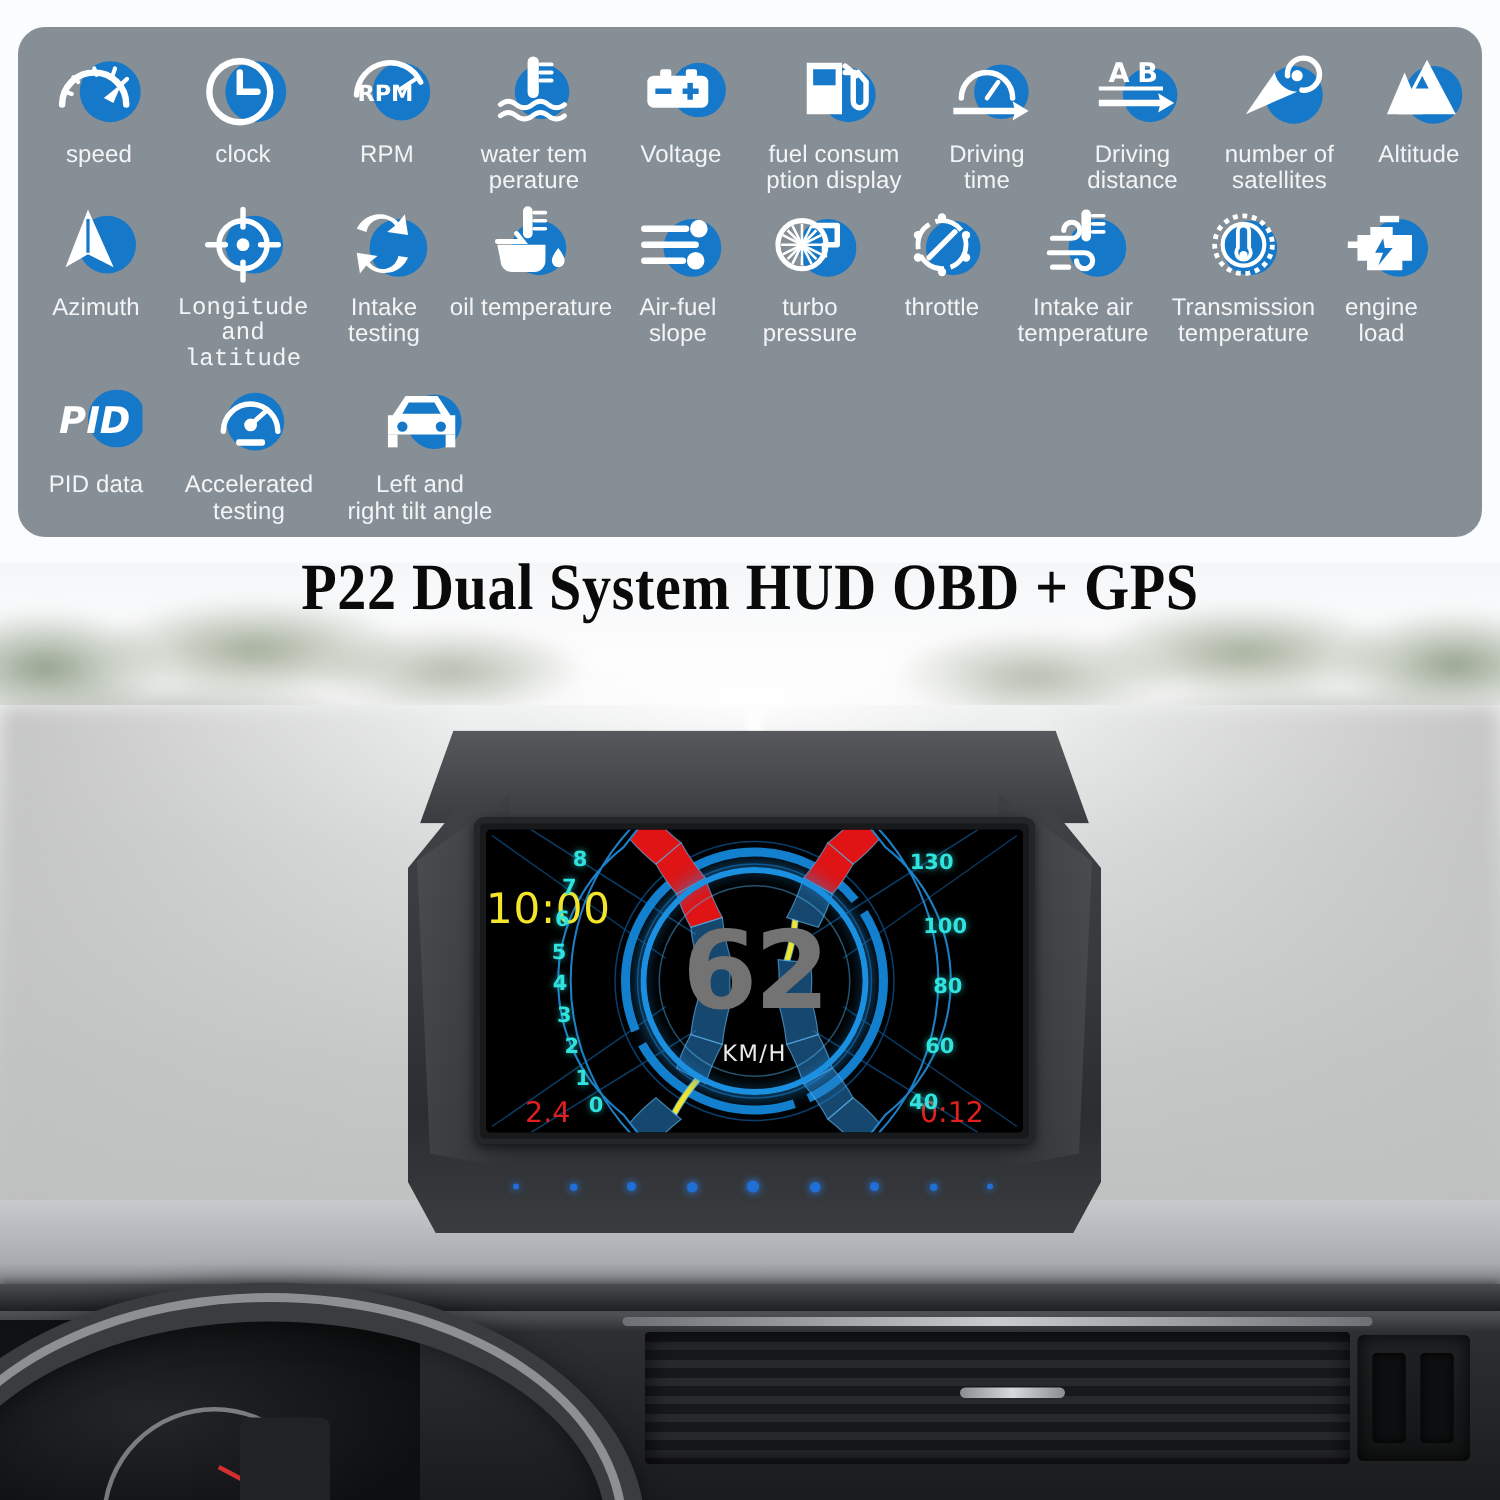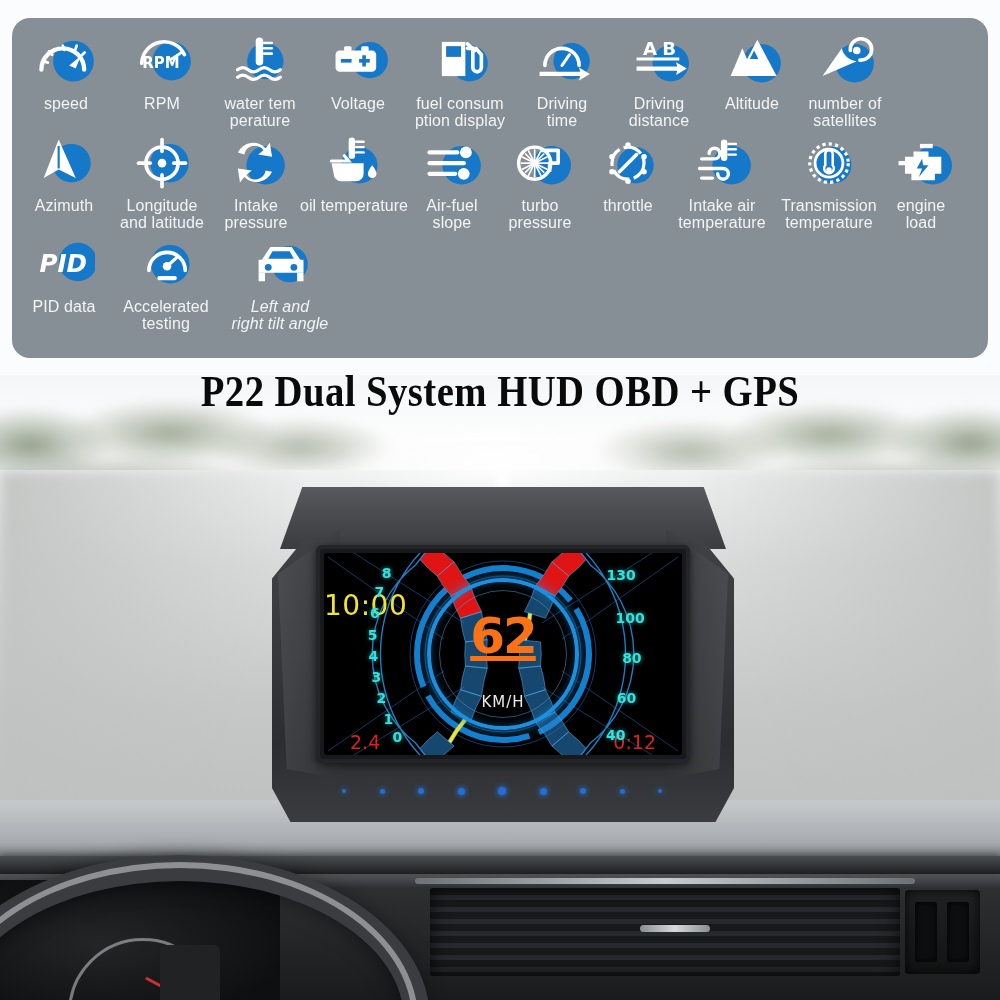--- a/index.html
+++ b/index.html
@@ -220,22 +220,22 @@
     position:absolute; left:50%; top:50%; transform:translate(-50%,-50%);
     width:128px; height:128px; border-radius:50%;
     border:1px solid rgba(80,180,240,.45);
   }
   .hud-clock{
     position:absolute; left:0; right:0; top:36px; text-align:left;
     color:#f2e52a; font-size:28px; font-family:"DejaVu Sans", sans-serif; letter-spacing:.5px;
   }
   .hud-speed{
     position:absolute; left:0; right:0; top:58px; text-align:center;
-    color:#f97316; font-size:50px; font-weight:700; line-height:1;
-    font-family:"DejaVu Sans", sans-serif; letter-spacing:-2px;text-decoration:underline;
+    color:#737373; font-size:72px; font-weight:700; line-height:1;
+    font-family:"DejaVu Sans", sans-serif; letter-spacing:-2px;
   }
   .hud-unit{
     position:absolute; left:0; right:0; top:140px; text-align:center;
     color:#e8eaec; font-size:15px; font-family:"DejaVu Sans", sans-serif; letter-spacing:1px;
   }
   .hud-bl{
     position:absolute; left:26px; bottom:2px; color:#e01f1f;
     font-size:19px; font-family:"DejaVu Sans", sans-serif;
   }
   .hud-br{
@@ -289,20 +289,30 @@
               <path d="M46.5 20 l-3 2.8"></path>
             </g>
      <path d="M32 32 l11-9 -5 12z" fill="#ffffff"></path>
           </svg>
         </div>
         <div class="lbl">speed</div>
       </div>
       <div class="cell" style="width: 96px;">
         <div class="ic">
           <svg viewBox="0 0 58 52">
+            <circle cx="37" cy="28" r="19" fill="#1678c8"></circle>
+            <circle cx="27" cy="28" r="19" stroke="#ffffff" stroke-width="4" fill="none"></circle>
+     <path d="M27 16 V28 H38" stroke="#ffffff" stroke-width="4" stroke-linecap="round" fill="none"></path>
+          </svg>
+        </div>
+        <div class="lbl">clock</div>
+      </div>
+      <div class="cell" style="width: 96px;">
+        <div class="ic">
+          <svg viewBox="0 0 58 52">
             <circle cx="38" cy="28" r="18" fill="#1678c8"></circle>
             <path d="M10 30 A21 21 0 0 1 50 22" stroke="#ffffff" stroke-width="3.4" fill="none" stroke-linecap="round"></path>
      <path d="M38 26 l9-6" stroke="#ffffff" stroke-width="2.6" stroke-linecap="round"></path>
      <text x="28" y="34" font-family="DejaVu Sans, sans-serif" font-size="14" font-weight="700" fill="#ffffff" text-anchor="middle">RPM</text>
           </svg>
         </div>
         <div class="lbl">RPM</div>
       </div>
       <div class="cell" style="width: 100px;">
         <div class="ic">
@@ -366,56 +376,56 @@
             <circle cx="40" cy="30" r="17" fill="#1678c8"></circle>
             <text x="14" y="22" font-family="DejaVu Sans, sans-serif" font-size="17" font-weight="700" fill="#ffffff">A</text>
      <text x="32" y="22" font-family="DejaVu Sans, sans-serif" font-size="17" font-weight="700" fill="#ffffff">B</text>
      <path d="M8 26 h40" stroke="#ffffff" stroke-width="2.6"></path>
      <path d="M8 33 h38 l-1-4 10 6 -10 6 1-4 H8z" fill="#ffffff"></path>
           </svg>
         </div>
         <div class="lbl">Driving
 distance</div>
       </div>
+      <div class="cell" style="width: 98px;">
+        <div class="ic">
+          <svg viewBox="0 0 58 52">
+            <circle cx="38" cy="30" r="18" fill="#1678c8"></circle>
+            <path d="M8 42 L26 16 a15 15 0 0 0 14 12z" fill="#ffffff"></path>
+     <path d="M34 18 a10 10 0 1 1 9 9" stroke="#ffffff" stroke-width="3.4" fill="none" stroke-linecap="round"></path>
+     <circle cx="40" cy="18" r="3.5" fill="#ffffff"></circle>
+          </svg>
+        </div>
+        <div class="lbl">number of
+satellites</div>
+      </div>
       <div class="cell" style="width: 88px;">
         <div class="ic">
           <svg viewBox="0 0 58 52">
             <circle cx="38" cy="30" r="18" fill="#1678c8"></circle>
             <path d="M34 8 L52 42 H16z" fill="#ffffff"></path>
      <path d="M20 16 L31 42 H9z" fill="#ffffff"></path>
      <path d="M27 26 l4 -8 4 8z" fill="#1678c8"></path>
           </svg>
         </div>
         <div class="lbl">Altitude</div>
       </div>
-      <div class="cell" style="width: 98px;">
-        <div class="ic">
-          <svg viewBox="0 0 58 52">
-            <circle cx="38" cy="30" r="18" fill="#1678c8"></circle>
-            <path d="M8 42 L26 16 a15 15 0 0 0 14 12z" fill="#ffffff"></path>
-     <path d="M34 18 a10 10 0 1 1 9 9" stroke="#ffffff" stroke-width="3.4" fill="none" stroke-linecap="round"></path>
-     <circle cx="40" cy="18" r="3.5" fill="#ffffff"></circle>
-          </svg>
-        </div>
-        <div class="lbl">number of
-satellites</div>
-      </div>
     </div>
   <div class="icon-row" id="row1">
       <div class="cell" style="width: 92px;">
         <div class="ic">
           <svg viewBox="0 0 58 52">
             <circle cx="36" cy="28" r="18" fill="#1678c8"></circle>
             <path d="M24 6 L40 42 L24 34 L10 42z" fill="#ffffff"></path>
      <path d="M24 12 L24 33" stroke="#1678c8" stroke-width="2"></path>
           </svg>
         </div>
         <div class="lbl">Azimuth</div>
       </div>
-      <div class="cell" style="width: 104px;">
+      <div class="cell" style="width: 104px; font-family: Liberation Mono, monospace;">
         <div class="ic">
           <svg viewBox="0 0 58 52">
             <circle cx="36" cy="28" r="18" fill="#1678c8"></circle>
             <circle cx="29" cy="28" r="15" stroke="#ffffff" stroke-width="3.4" fill="none"></circle>
      <circle cx="29" cy="28" r="4" fill="#ffffff"></circle>
      <g stroke="#ffffff" stroke-width="3.4" stroke-linecap="round">
        <path d="M29 6 V17"></path>
               <path d="M29 39 V50"></path>
               <path d="M7 28 H18"></path>
               <path d="M40 28 H51"></path>
@@ -427,21 +437,21 @@
       </div>
       <div class="cell" style="width: 84px;">
         <div class="ic">
           <svg viewBox="0 0 58 52">
             <circle cx="38" cy="30" r="18" fill="#1678c8"></circle>
             <path d="M12 18 a16 16 0 0 1 26 -4 l4 -5 2 13 -13 -2 5 -4 a10 10 0 0 0 -18 4z" fill="#ffffff"></path>
      <path d="M44 36 a16 16 0 0 1 -26 5 l-4 5 -2 -13 13 2 -5 4 a10 10 0 0 0 18 -4z" fill="#ffffff"></path>
           </svg>
         </div>
         <div class="lbl">Intake
-pressure</div>
+testing</div>
       </div>
       <div class="cell" style="width: 112px;">
         <div class="ic">
           <svg viewBox="0 0 58 52">
             <circle cx="34" cy="30" r="17" fill="#1678c8"></circle>
             <rect x="24" y="4" width="6" height="20" rx="3" fill="#ffffff"></rect>
      <g stroke="#ffffff" stroke-width="2.2" stroke-linecap="round">
        <path d="M31 8 h7"></path>
               <path d="M31 13 h7"></path>
               <path d="M31 18 h7"></path>
@@ -569,21 +579,21 @@
             <circle cx="33" cy="28" r="18" fill="#1678c8"></circle>
             <path d="M13 34 A17 17 0 0 1 47 34" stroke="#ffffff" stroke-width="3.4" fill="none" stroke-linecap="round"></path>
      <circle cx="30" cy="30" r="4" fill="#ffffff"></circle>
      <path d="M30 30 l10 -9" stroke="#ffffff" stroke-width="3" stroke-linecap="round"></path>
      <rect x="21" y="39" width="18" height="4" rx="1.5" fill="#ffffff"></rect>
           </svg>
         </div>
         <div class="lbl">Accelerated
 testing</div>
       </div>
-      <div class="cell" style="width: 116px; font-style: italic;">
+      <div class="cell" style="width: 116px;">
         <div class="ic">
           <svg viewBox="0 0 58 52">
             <circle cx="38" cy="28" r="17" fill="#1678c8"></circle>
             <path d="M12 24 L20 12 h20 l8 12 h3 v12 H9 V24z" fill="#ffffff"></path>
      <path d="M22 16 h16 l4 7 H18z" fill="#1678c8"></path>
      <circle cx="18" cy="31" r="3.2" fill="#1678c8"></circle>
             <circle cx="42" cy="31" r="3.2" fill="#1678c8"></circle>
      <rect x="9" y="36" width="6" height="8" fill="#ffffff"></rect>
             <rect x="45" y="36" width="6" height="8" fill="#ffffff"></rect>
           </svg>

